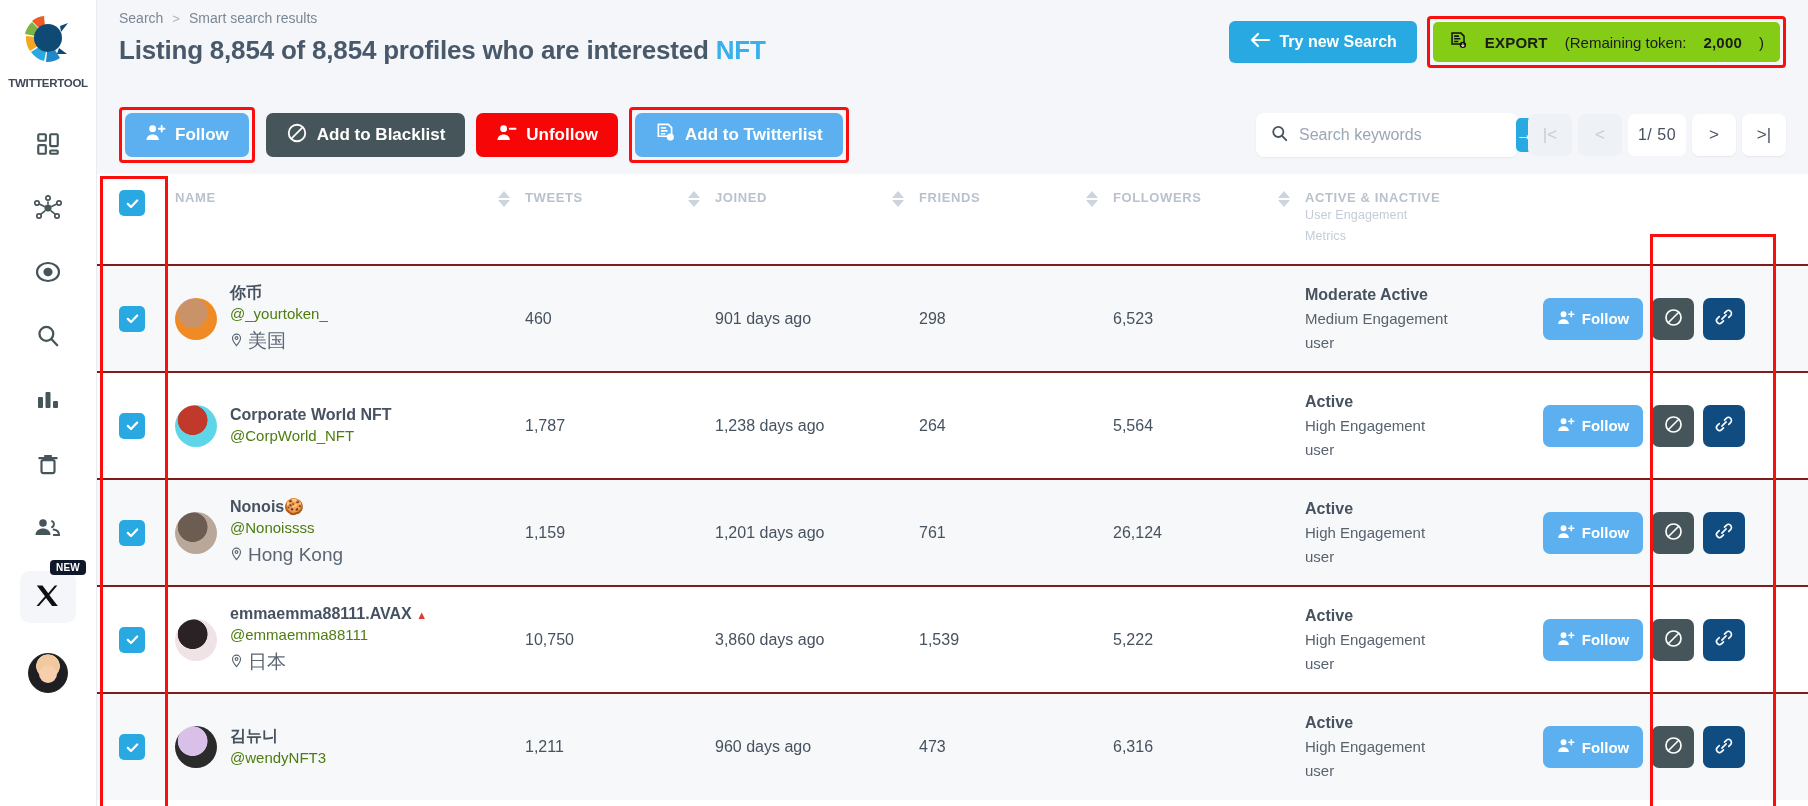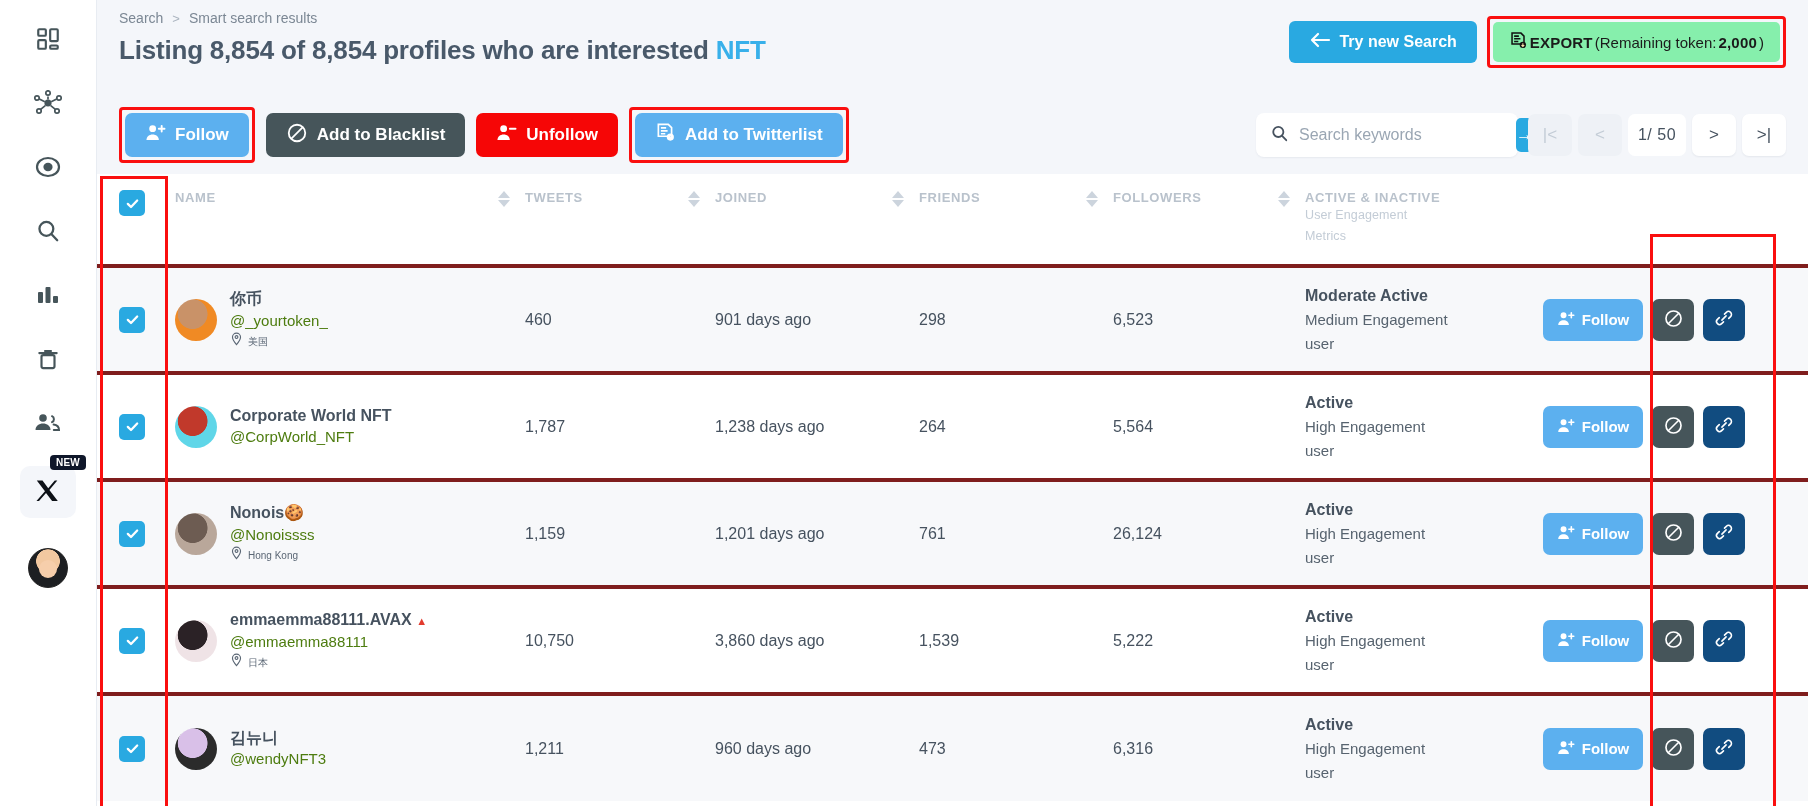--- a/index.html
+++ b/index.html
@@ -72,23 +72,23 @@
     display:flex; align-items:center; gap:10px;
   }
   .btn-trysearch {
     background:#29a9e1; color:#fff; border:none; border-radius:6px;
     height:42px; padding: 0 20px; font-size:16px; font-weight:600;
     display:flex; align-items:center; gap:8px; cursor:pointer;
     font-family:"Liberation Sans", sans-serif;
   }
   .hl-box { border:3px solid #fa0f0f; border-radius:4px; padding:3px; }
   .btn-export {
-    background:#86efac; color:#1b1b1b; border:none; border-radius:5px;
+    background:#84cc16; color:#1b1b1b; border:none; border-radius:5px;
     height:40px; padding:0 16px; font-size:15px;
-    display:flex; align-items:center; gap:2px; cursor:pointer; white-space:nowrap;
+    display:flex; align-items:center; gap:17px; cursor:pointer; white-space:nowrap;
     font-family:"Liberation Sans", sans-serif;
   }
   .btn-export b { font-weight:700; letter-spacing:0.2px;}
 
   
   #toolbar {
     padding: 0 22px; height: 78px; flex:none;
     display:flex; align-items:center; position:relative;
   }
   .tool-btns { display:flex; align-items:center; gap:11px; }
@@ -151,34 +151,34 @@
   .sub-hdr { display:block; font-size:12.5px; font-weight:500; color:#c3ccd6; letter-spacing:0.1px; line-height:1.65; margin-top:0;}
 
   .sorter { display:flex; flex-direction:column; gap:2px; align-items:center; cursor:pointer; padding-top:1px;}
   .sorter i { width:0;height:0;border-left:6px solid transparent;border-right:6px solid transparent; display:block;}
   .sorter i.up   { border-bottom:7px solid #ccd4dd; }
   .sorter i.down { border-top:7px solid #ccd4dd; }
 
   tbody td { padding: 0; font-size:16px; color:#46525f; vertical-align:middle; height:107px; }
   tbody tr.odd  { background:#f7f8fa; }
   tbody tr.even { background:#ffffff; }
-  tbody tr td { border-top:4px solid #7f1d1d; }
+  tbody tr td { border-top:2px solid #7f1d1d; }
   td.td-check { padding-left:22px; }
 
   .cb {
     width:26px; height:26px; border-radius:5px; background:#29a9e1;
     display:flex; align-items:center; justify-content:center; cursor:pointer;
   }
   .cb svg { display:block; }
 
   .profile { display:flex; align-items:center; gap:13px; }
   .pavatar { width:42px; height:42px; border-radius:50%; flex:none; overflow:hidden; position:relative; }
   .pname { font-size:16px; font-weight:700; color:#46525f; line-height:1.35; white-space:nowrap; }
   .phandle { font-size:15px; color:#4d7c0f; line-height:1.5; }
-  .ploc { font-size:10px; color:#5b6775; display:flex; align-items:center; gap:5px; line-height:1.6; }
+  .ploc { font-size:19px; color:#5b6775; display:flex; align-items:center; gap:5px; line-height:1.6; }
   .tri-up { color:#e23b2e; font-size:11px; }
 
   .eng-main { font-size:16px; font-weight:700; color:#46525f; line-height:1.5;}
   .eng-sub  { font-size:15px; color:#57636f; line-height:1.6; }
 
   .row-actions { display:flex; align-items:center; gap:9px; padding-right:22px; }
   .a-follow {
     background:#5cb0ef; border:none; border-radius:7px; color:#fff;
     height:42px; width:100px; font-size:15px; font-weight:600; cursor:pointer;
     display:flex; align-items:center; justify-content:center; gap:7px;
@@ -193,20 +193,37 @@
 
   
   .ann { position:absolute; border:3px solid #fa0f0f; pointer-events:none; z-index:20; }
 </style>
 </head>
 <body>
 
 <div id="app">
 
   <div id="sidebar">
+    <div class="logo-wrap">
+      <div class="logo-mark">
+        <svg width="62" height="62" viewBox="0 0 62 62">
+          <g transform="translate(31,29)">
+            <path d="M-23,-5 A23,23 0 0,1 -16,-17 L-9,-10 A13,13 0 0,0 -13,-3 Z" fill="#7cb342"></path>
+            <path d="M-16,-18 A23,23 0 0,1 -4,-23 L-3,-13 A13,13 0 0,0 -9,-11 Z" fill="#ef5b25"></path>
+            <path d="M-22,-3 A23,23 0 0,0 -18,12 L-10,7 A13,13 0 0,1 -12,-2 Z" fill="#f5a623"></path>
+            <path d="M-17,13 A23,23 0 0,0 -4,22 L-2,13 A13,13 0 0,1 -9,8 Z" fill="#29a9e1"></path>
+            <path d="M-2,23 A23,23 0 0,0 12,19 L7,11 A13,13 0 0,1 -1,13 Z" fill="#1e88c9"></path>
+            <circle cx="0" cy="-1" r="14" fill="#0e4a74"></circle>
+            <path d="M12,-13 L20,-16 L13,-7 Z" fill="#0e4a74"></path>
+            <path d="M11,9 L19,15 L9,15 Z" fill="#0e4a74"></path>
+          </g>
+        </svg>
+      </div>
+      <div class="logo-name">TWITTERTOOL</div>
+    </div>
 
     <div class="nav-list">
       <div class="nav-item">
         <span>
           <svg width="26" height="26" viewBox="0 0 24 24" fill="none" stroke="#46555a" stroke-width="2">
             <rect x="3" y="3" width="7" height="6" rx="1"></rect>
               <rect x="14" y="3" width="7" height="11" rx="1"></rect>
             <rect x="3" y="13" width="7" height="8" rx="1"></rect>
               <rect x="14" y="18" width="7" height="3" rx="1"></rect>
           </svg>

